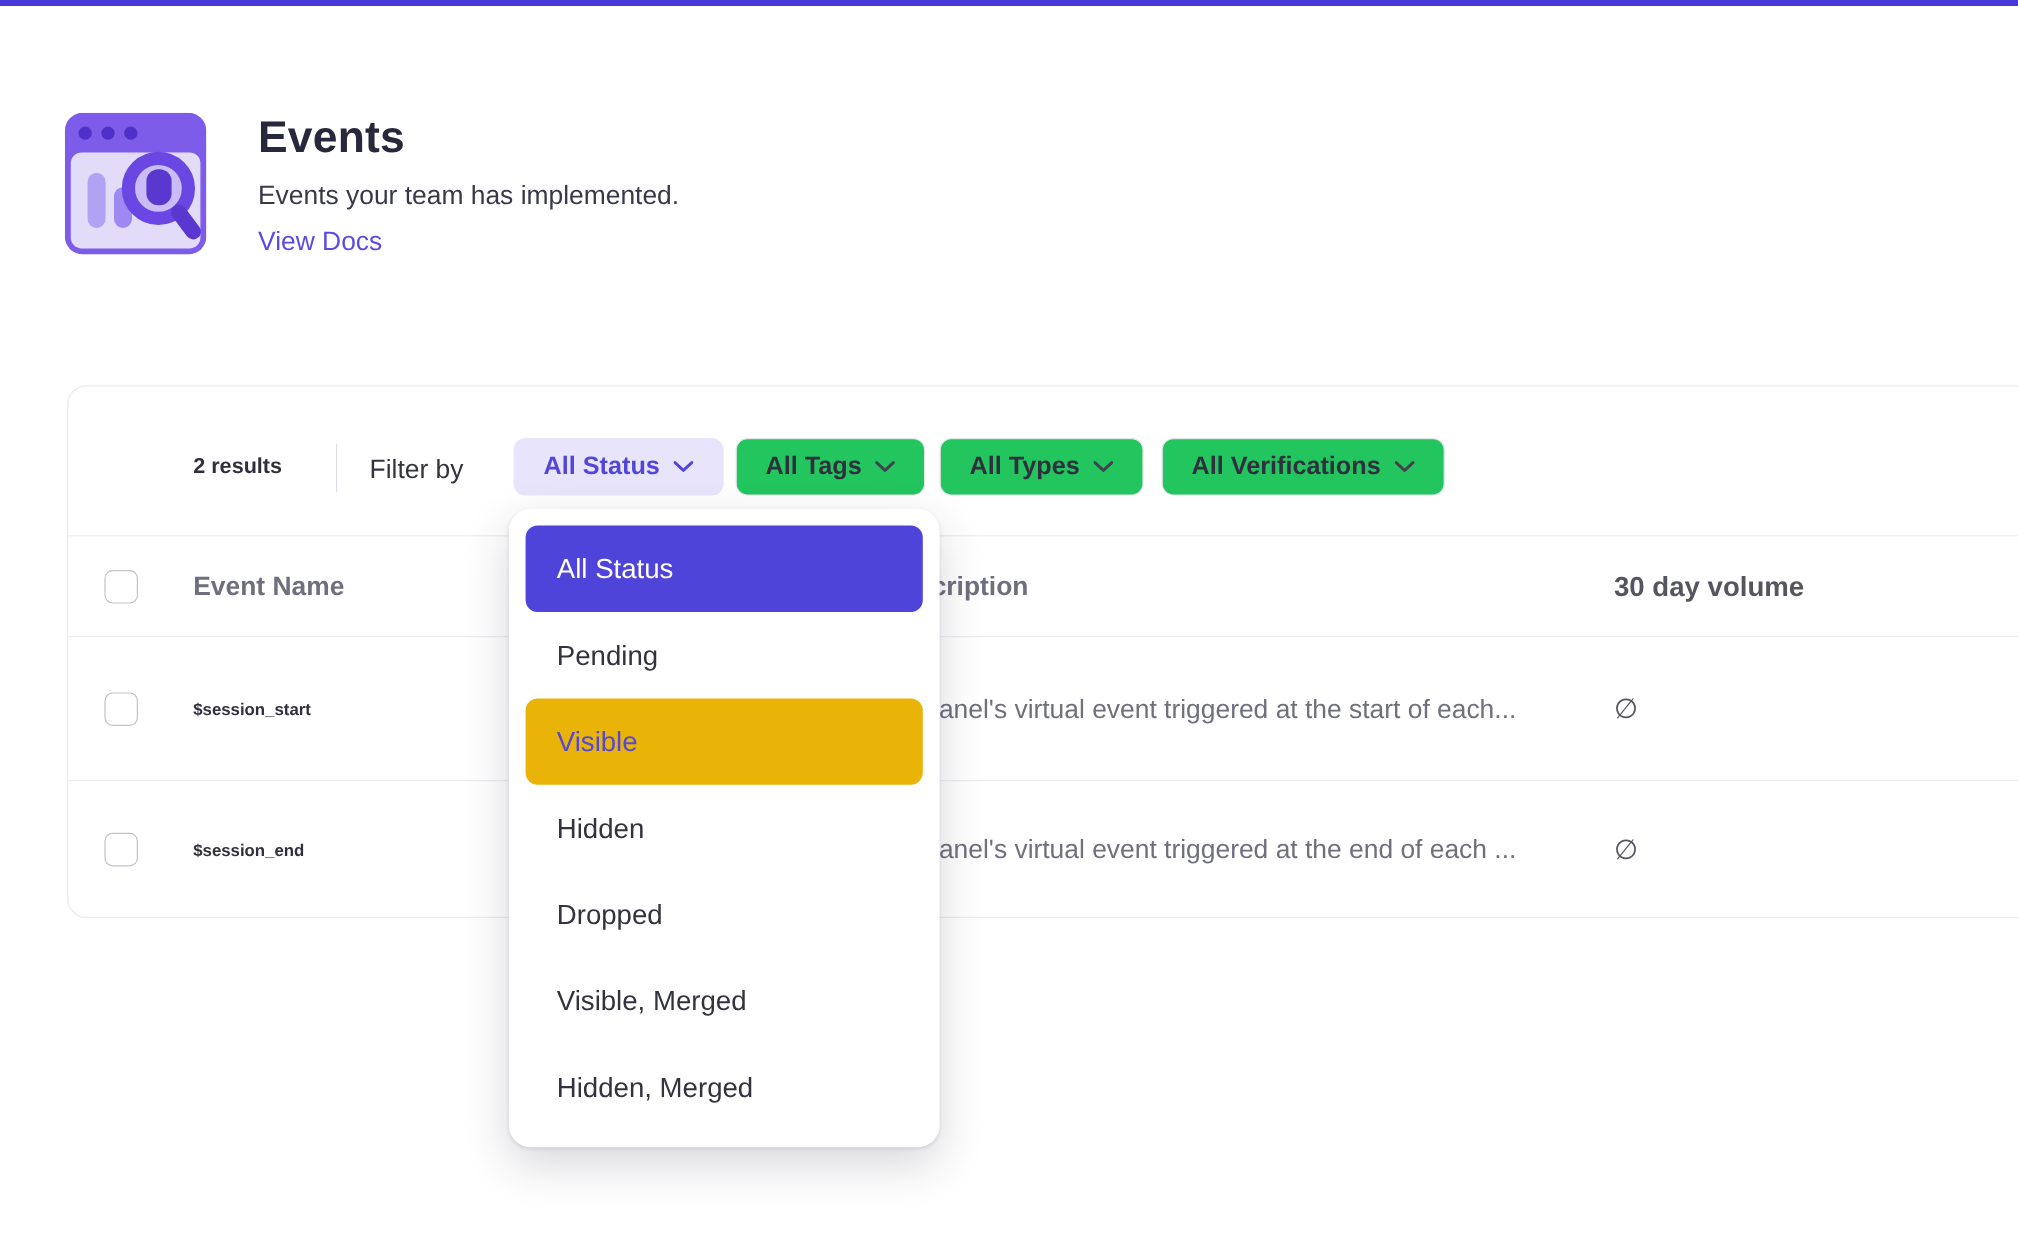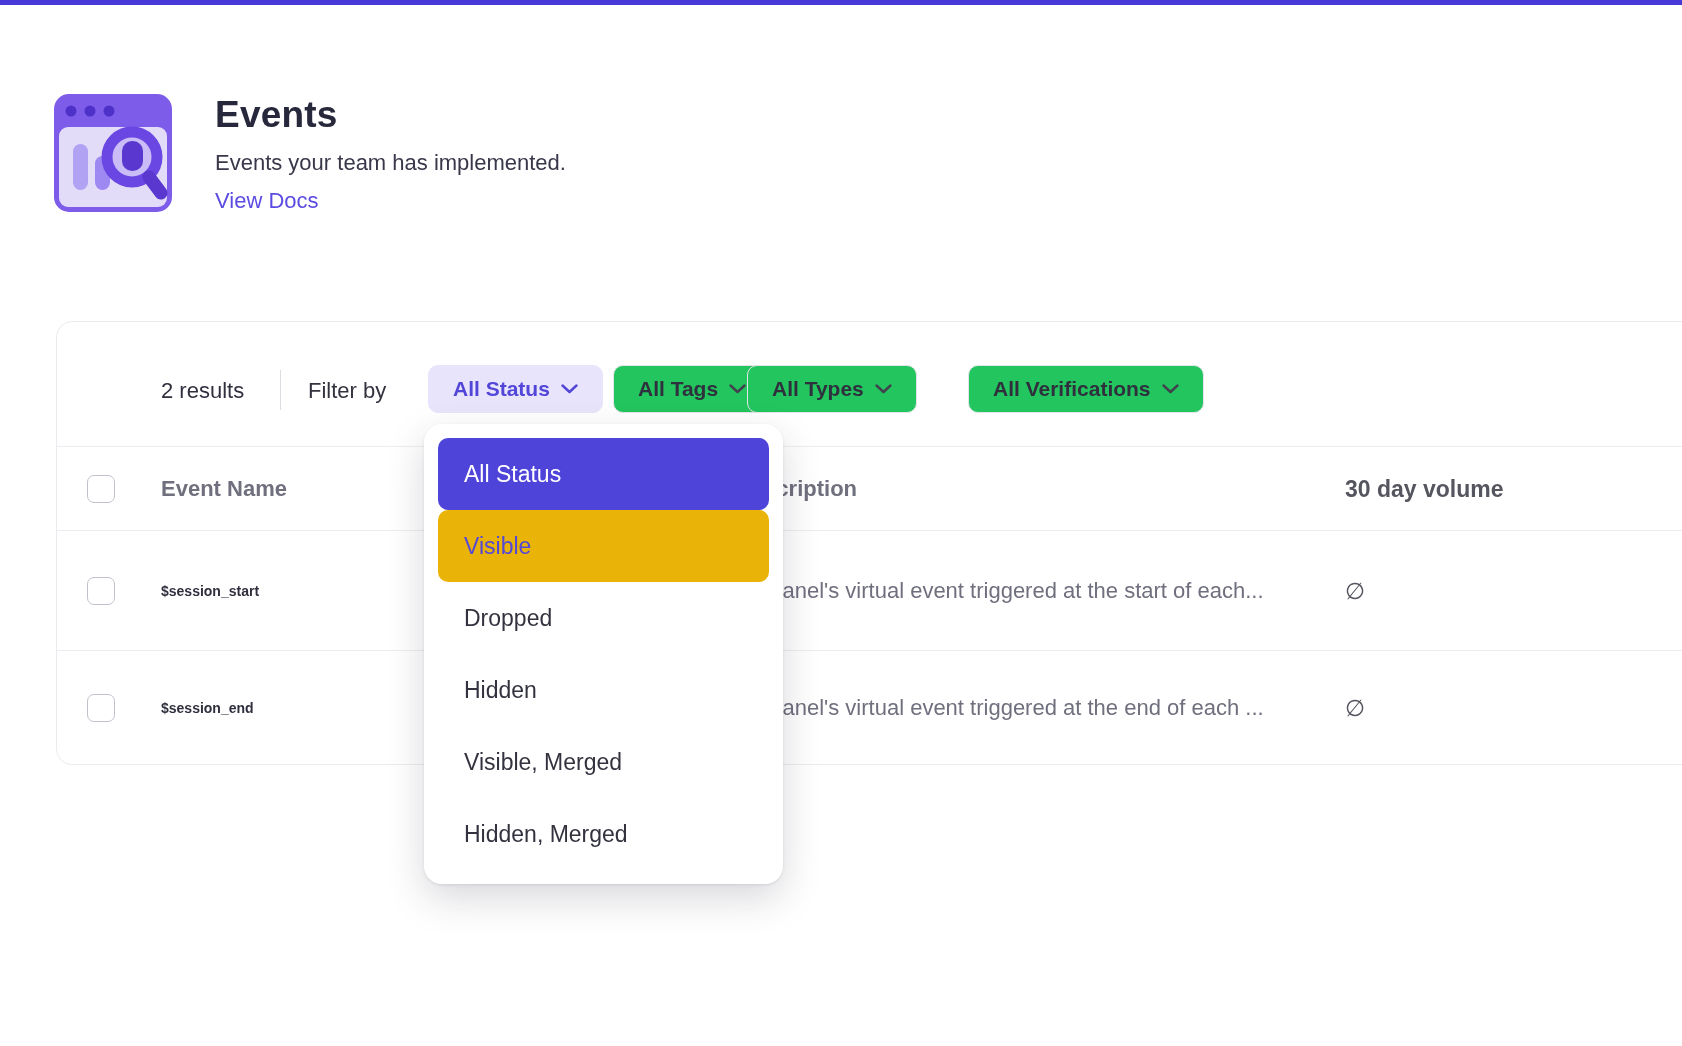--- a/index.html
+++ b/index.html
@@ -19,30 +19,30 @@
   .page-title { font-size:37px; font-weight:700; color:#28283c; letter-spacing:.2px; margin:0 0 14px 0; }
   .page-subtitle { font-size:22px; color:#38384a; margin:0 0 12px 0; }
   .docs-link { font-size:22px; color:#5b4be1; font-weight:500; text-decoration:none; cursor:pointer; }
 
   
   .card { position:absolute; left:56px; top:321px; width:1700px; height:444px;
           border:1px solid #ebebef; border-radius:16px; background:#fff; }
 
   
   .filterbar { position:absolute; left:0; top:0; width:100%; height:124px; }
-  .results-count { position:absolute; left:104px; top:56px; font-size:22px; font-weight:400; color:#2f2f3e; }
+  .results-count { position:absolute; left:104px; top:56px; font-size:18px; font-weight:700; color:#2f2f3e; }
   .v-divider { position:absolute; left:223px; top:48px; width:1px; height:40px; background:#dcdce3; }
   .filter-by-label { position:absolute; left:251px; top:56px; font-size:22px; font-weight:500; color:#33333f; }
   .pill { position:absolute; top:43px; height:48px; display:flex; align-items:center; gap:11px;
           padding:0 24px; border-radius:10px; font-size:21px; font-weight:600; cursor:pointer;
           background:#22c55e; border:1px solid #e4e4ea; color:#2f2f3e; white-space:nowrap; }
   .pill svg { flex:0 0 auto; }
   .pill-status { left:371px; background:#e7e4fb; border:1px solid #e7e4fb; color:#5246d9; }
   .pill-tags   { left:556px; }
-  .pill-types  { left:690px; }
+  .pill-types  { left:726px; }
   .pill-verif  { left:911px; }
 
   
   .thead { position:absolute; left:0; top:124px; width:100%; height:85px;
            border-top:1px solid #ededf1; border-bottom:1px solid #ededf1; }
   .trow1 { position:absolute; left:0; top:209px; width:100%; height:120px; border-bottom:1px solid #ededf1; }
   .trow2 { position:absolute; left:0; top:329px; width:100%; height:114px; }
   .cell { position:absolute; top:50%; transform:translateY(-50%); white-space:nowrap; }
   .cell-check { left:30px; width:28px; height:28px; }
   .checkbox { width:28px; height:28px; border:1.5px solid #c2c2cd; border-radius:7px; background:#fff; cursor:pointer; }
@@ -144,18 +144,19 @@
         <div class="checkbox"></div>
       </div>
     <div class="cell cell-name row-name">$session_end</div>
     <div class="cell cell-desc">Mixpanel's virtual event triggered at the end of each ...</div>
     <div class="cell cell-volume">∅</div>
   </div>
 </div>
 
 <div class="dropdown-panel">
   <div class="menu-item selected">All Status</div>
+  <div class="menu-item">Pending</div>
   <div class="menu-item hovered">Visible</div>
+  <div class="menu-item">Hidden</div>
   <div class="menu-item">Dropped</div>
-  <div class="menu-item">Hidden</div>
   <div class="menu-item">Visible, Merged</div>
   <div class="menu-item">Hidden, Merged</div>
 </div>
 
 </body></html>

